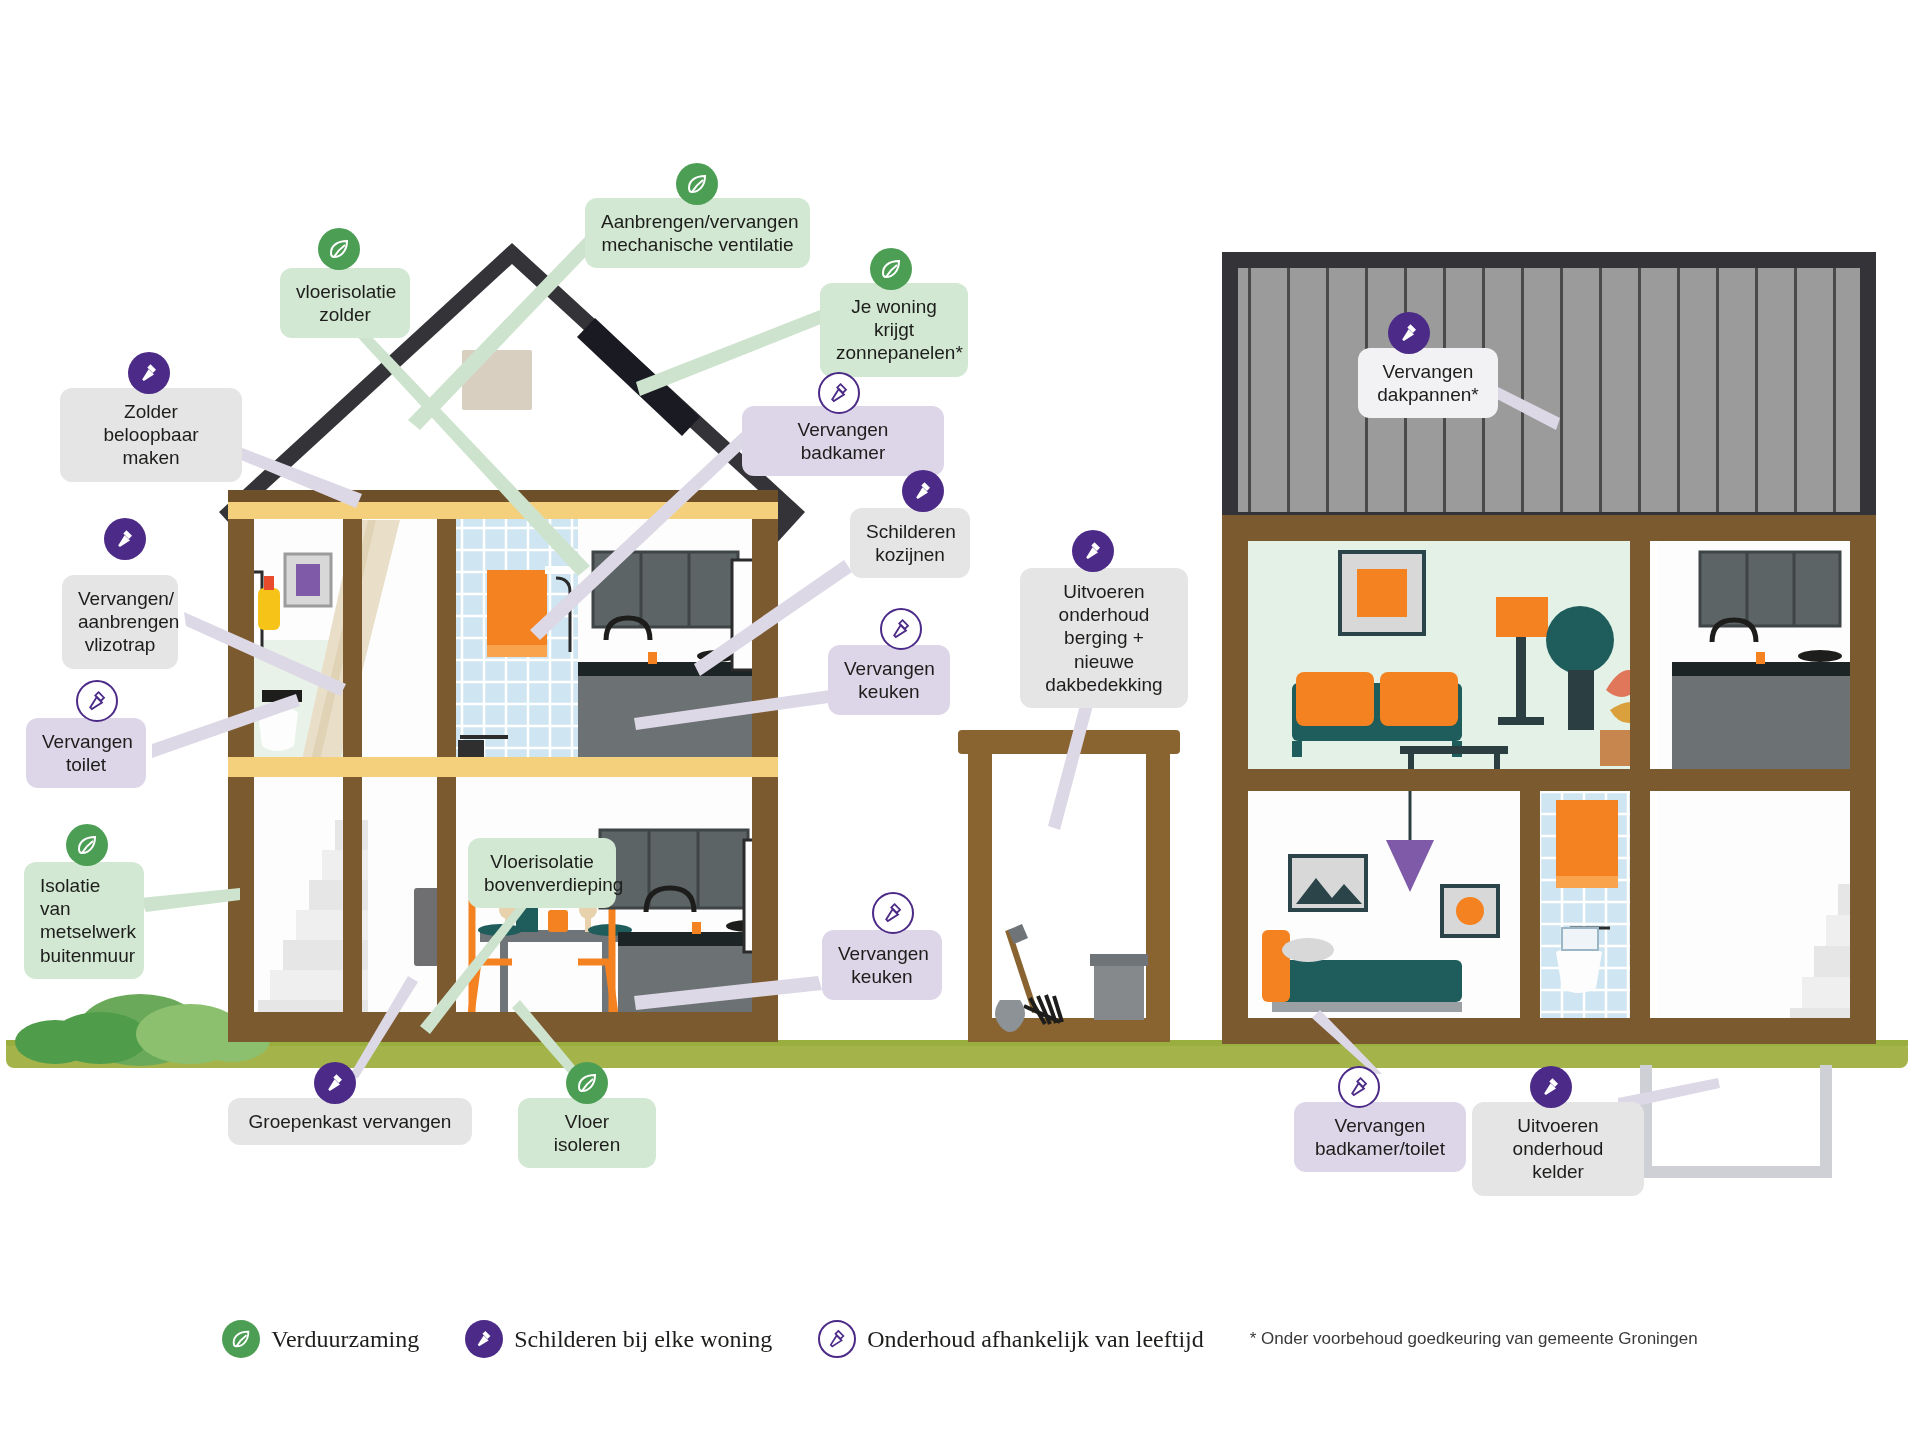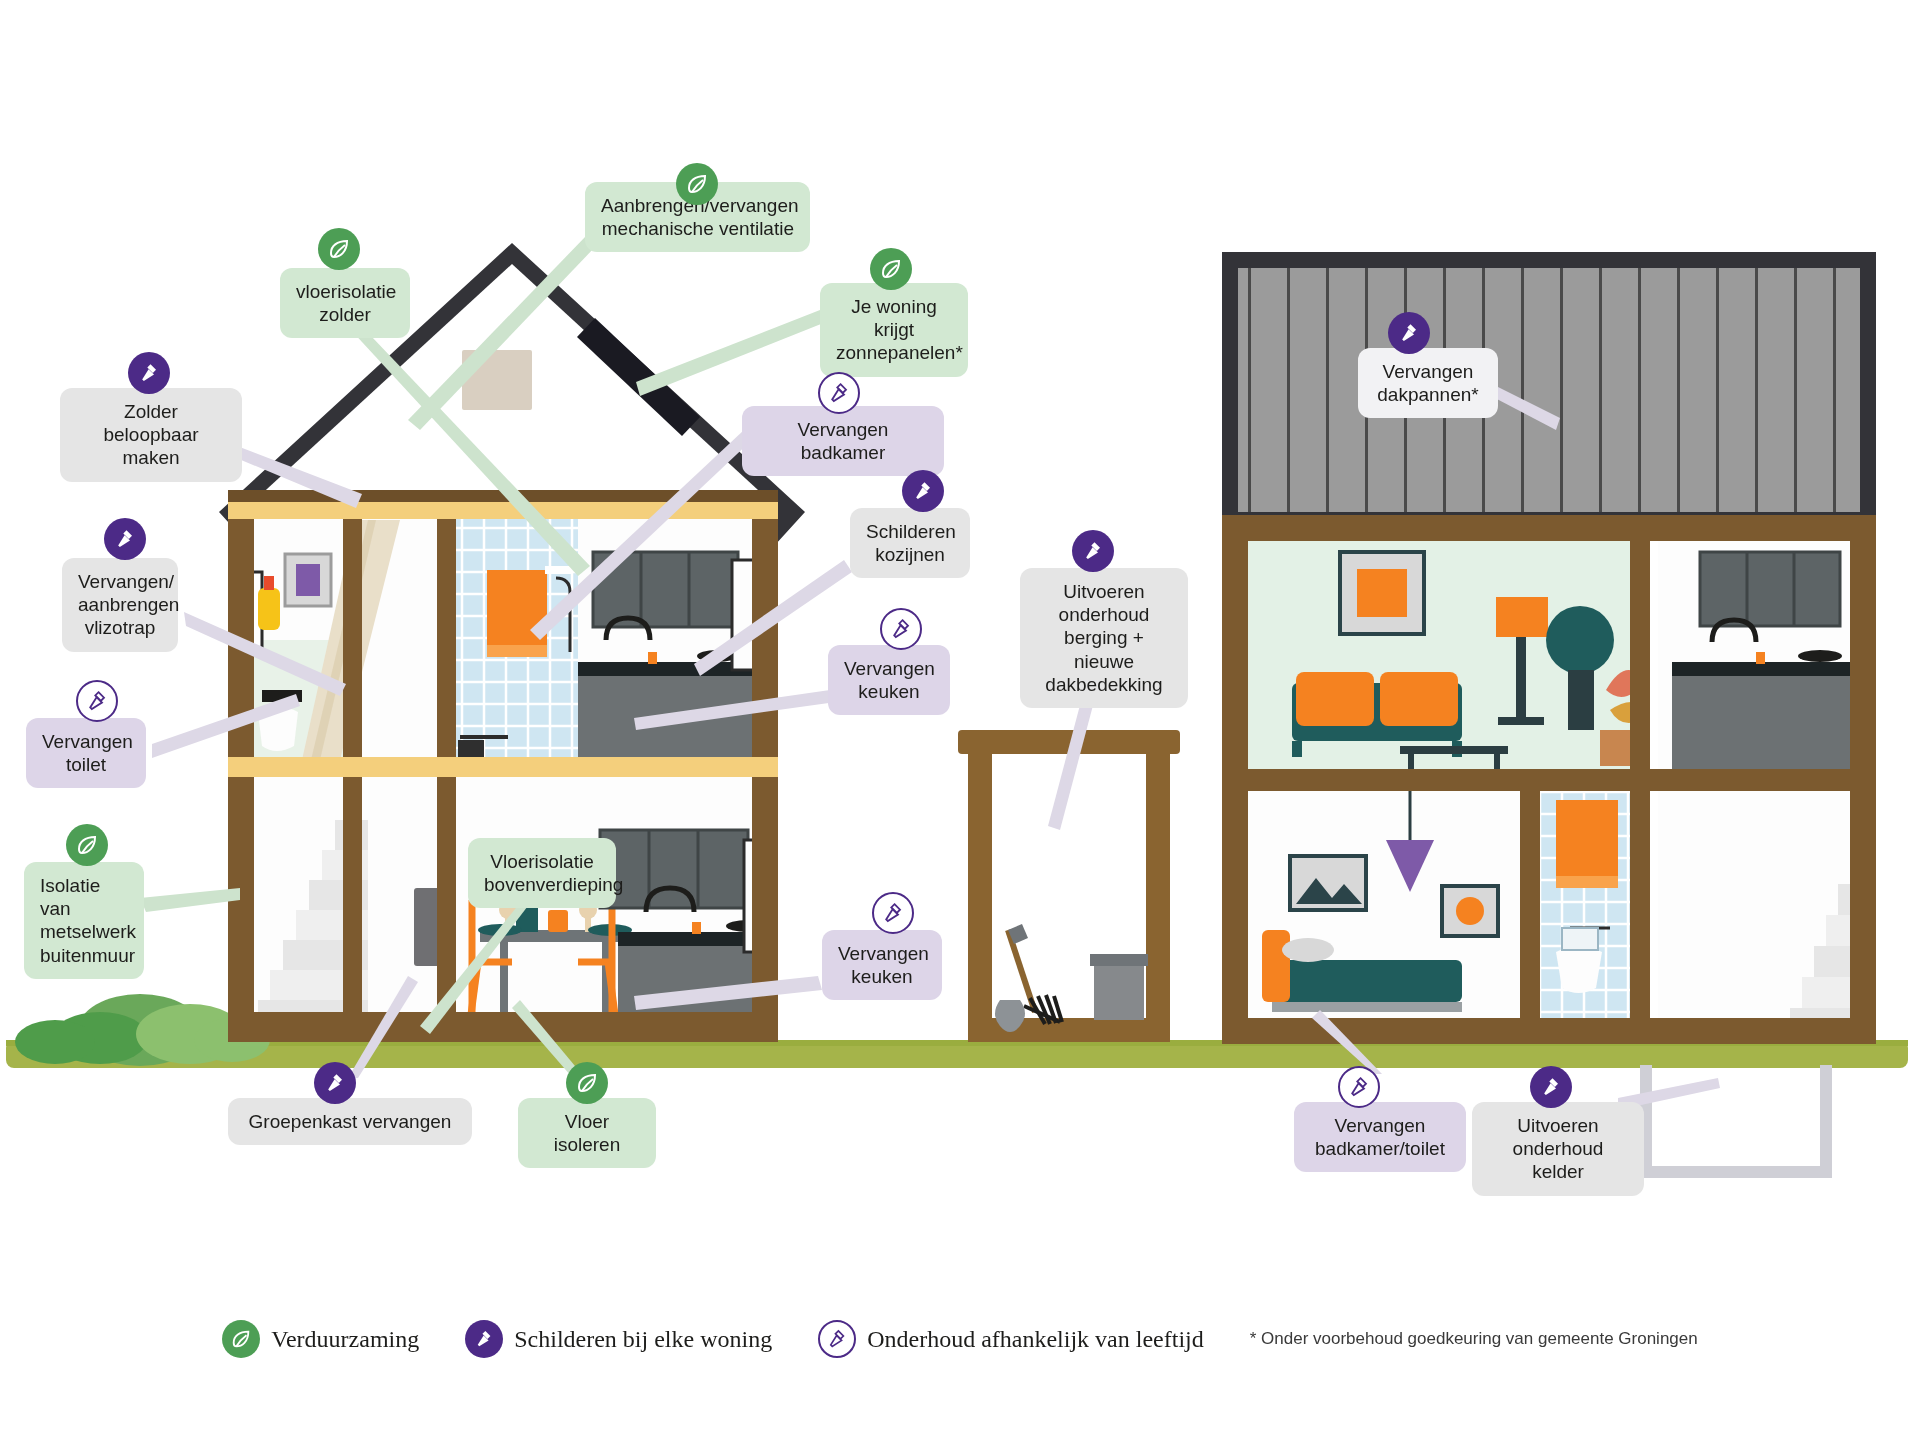--- a/index.html
+++ b/index.html
@@ -349,21 +349,21 @@
     <div>vloerisolatie</div>
     <div>zolder</div>
   </div>
   <div class="badge green" style="left:318px;top:228px;">
     <svg width="24" height="24" viewBox="0 0 24 24">
         <path d="M20 4C10 4 4 9 4 16c0 2 1 4 3 4 6 0 13-5 13-16z" fill="none" stroke="#fff" stroke-width="2"></path>
         <path d="M7 20C10 15 14 11 18 8" stroke="#fff" stroke-width="2" fill="none"></path>
       </svg>
   </div>
 
-  <div class="callout green" style="left:585px;top:182px;width:225px;text-align:right;">
+  <div class="callout green" style="left:585px;top:198px;width:225px;">
     <div>Aanbrengen/vervangen</div>
     <div>mechanische ventilatie</div>
   </div>
   <div class="badge green" style="left:676px;top:163px;">
     <svg width="24" height="24" viewBox="0 0 24 24">
         <path d="M20 4C10 4 4 9 4 16c0 2 1 4 3 4 6 0 13-5 13-16z" fill="none" stroke="#fff" stroke-width="2"></path>
         <path d="M7 20C10 15 14 11 18 8" stroke="#fff" stroke-width="2" fill="none"></path>
       </svg>
   </div>
 
@@ -382,21 +382,21 @@
     <div>Zolder beloopbaar</div>
     <div>maken</div>
   </div>
   <div class="badge solid" style="left:128px;top:352px;">
     <svg width="24" height="24" viewBox="0 0 24 24">
         <path d="M13.5 3.2 19 8.7l-3.2 3.2-5.5-5.5z" fill="#fff"></path>
         <path d="M11.6 8.2 5.2 18.4l1.6 1.6L17 13.6z" fill="#fff"></path>
       </svg>
   </div>
 
-  <div class="callout purple" style="left:62px;top:558px;width:116px;">
+  <div class="callout purple" style="left:62px;top:575px;width:116px;">
     <div>Vervangen/</div>
     <div>aanbrengen</div>
     <div>vlizotrap</div>
   </div>
   <div class="badge solid" style="left:104px;top:518px;">
     <svg width="24" height="24" viewBox="0 0 24 24">
         <path d="M13.5 3.2 19 8.7l-3.2 3.2-5.5-5.5z" fill="#fff"></path>
         <path d="M11.6 8.2 5.2 18.4l1.6 1.6L17 13.6z" fill="#fff"></path>
       </svg>
   </div>

